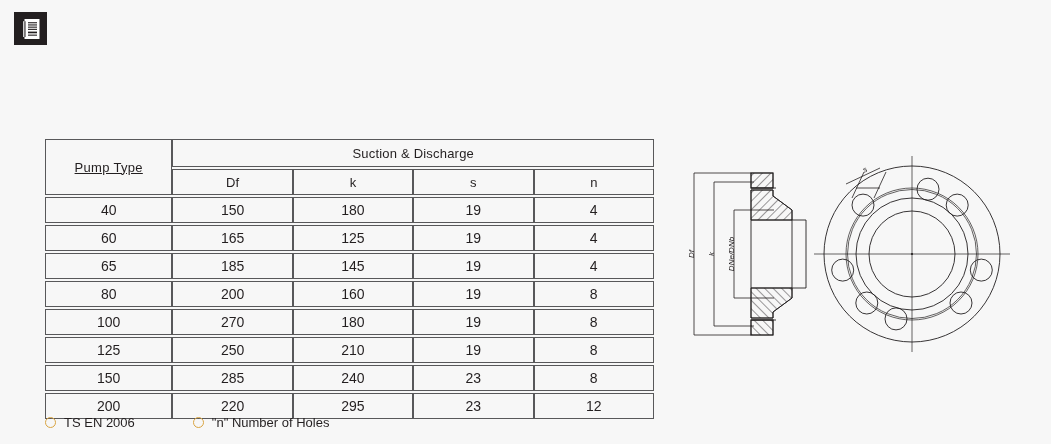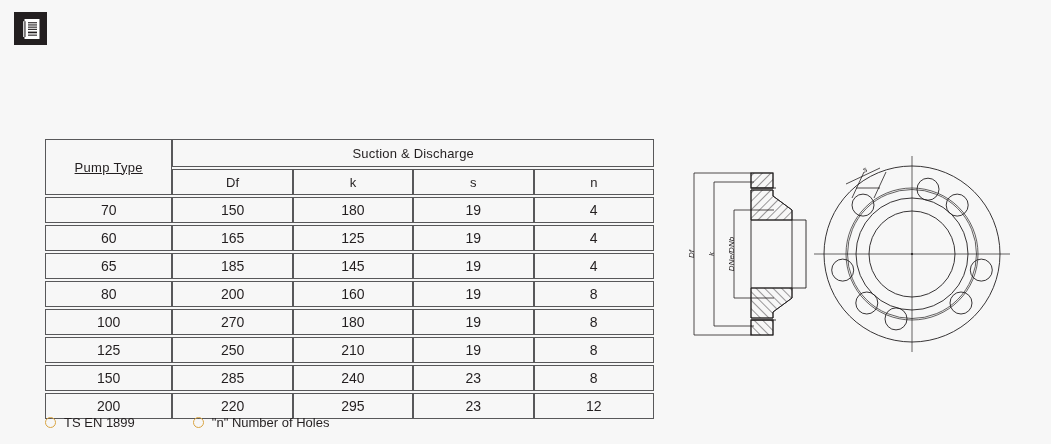--- a/index.html
+++ b/index.html
@@ -159,21 +159,21 @@
       </tr>
       <tr class="head-row-2">
         <th>Df</th>
         <th>k</th>
         <th>s</th>
         <th>n</th>
       </tr>
     </thead>
     <tbody>
       <tr class="data-row">
-        <td>70</td>
+        <td>40</td>
         <td>150</td>
         <td>180</td>
         <td>19</td>
         <td>4</td>
       </tr>
       <tr class="data-row">
         <td>60</td>
         <td>165</td>
         <td>125</td>
         <td>19</td>
@@ -221,21 +221,21 @@
         <td>23</td>
         <td>12</td>
       </tr>
     </tbody>
   </table>
 </div>
 
 <div class="legend">
   <div class="legend-item">
     <span class="legend-dot"></span>
-    <span>TS EN 1899</span>
+    <span>TS EN 2006</span>
   </div>
   <div class="legend-item">
     <span class="legend-dot"></span>
     <span>"n" Number of Holes</span>
   </div>
 </div>
 
 <div class="drawing">
   <svg width="360" height="245" viewBox="0 0 360 245" aria-hidden="true">
     <defs>

